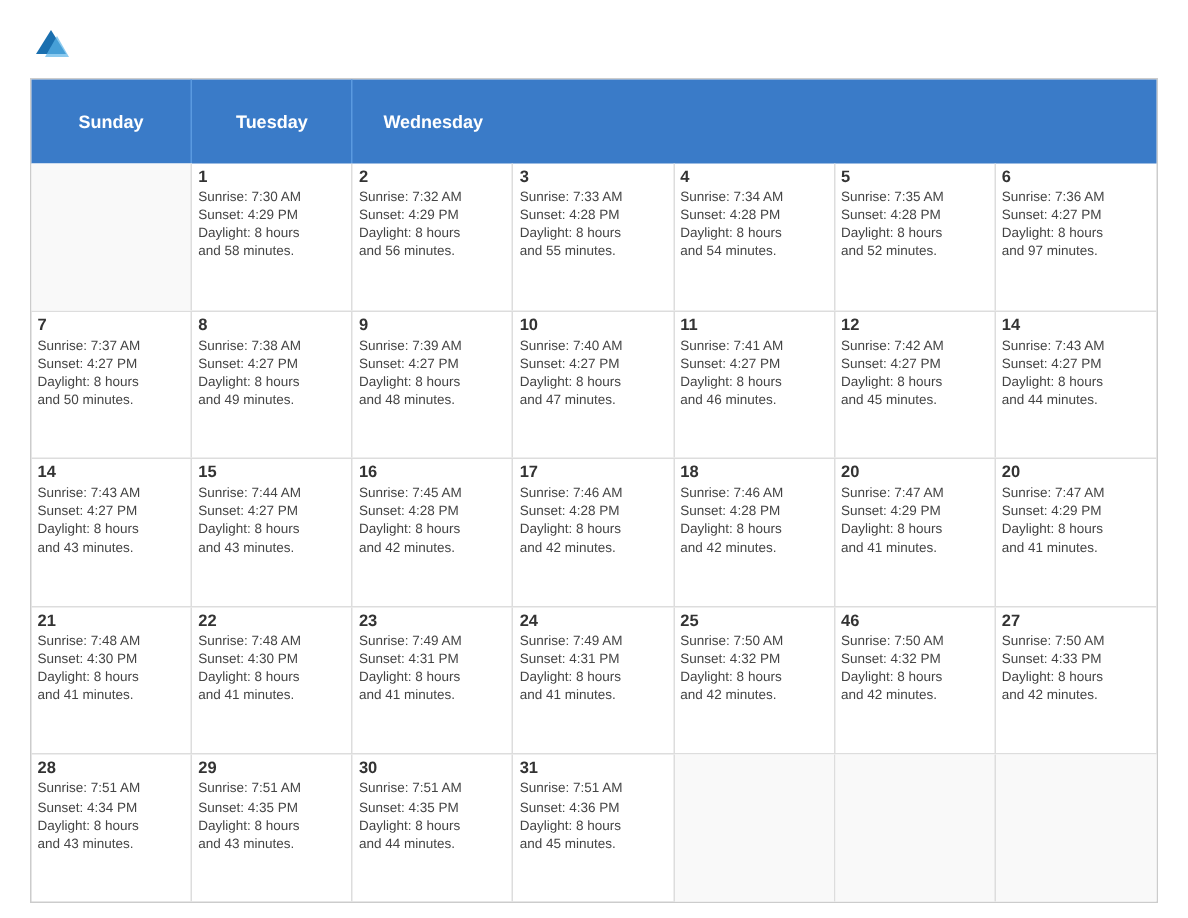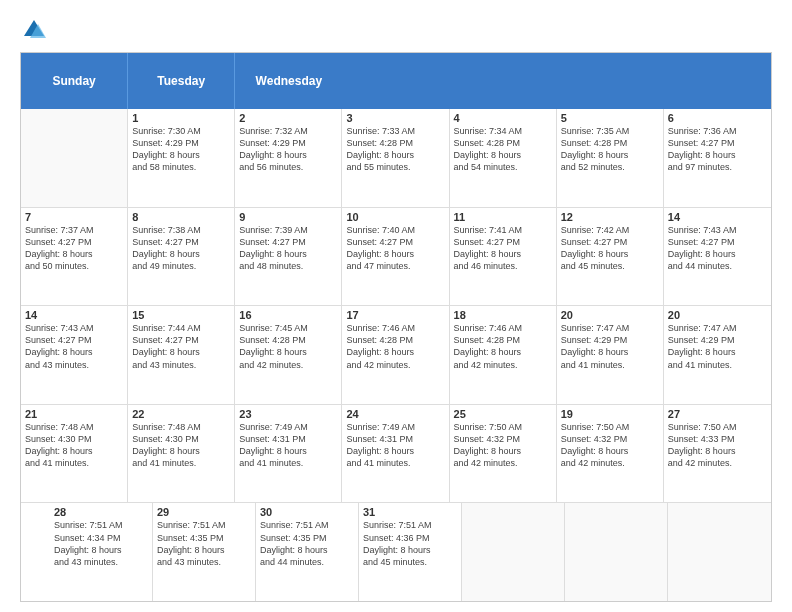--- a/index.html
+++ b/index.html
@@ -76,21 +76,21 @@
       flex: 1;
       display: flex;
       flex-direction: column;
     }
     .cal-week {
       flex: 1;
       display: grid;
       grid-template-columns: repeat(7, 1fr);
       border-bottom: 1px solid #ddd;
     }
-    .cal-week:last-child { border-bottom: none; margin-left: 29px; }
+    .cal-week:last-child { border-bottom: none; }
     .cal-cell {
       border-right: 1px solid #ddd;
       padding: 3px 4px;
       font-size: 9.2px;
       color: #333;
       vertical-align: top;
       min-height: 0;
       overflow: hidden;
     }
     .cal-cell:last-child { border-right: none; }
@@ -314,21 +314,21 @@
             <span class="cell-line">and 41 minutes.</span>
           </div>
           <div class="cal-cell">
             <span class="day-number">25</span>
             <span class="cell-line">Sunrise: 7:50 AM</span>
             <span class="cell-line">Sunset: 4:32 PM</span>
             <span class="cell-line">Daylight: 8 hours</span>
             <span class="cell-line">and 42 minutes.</span>
           </div>
           <div class="cal-cell">
-            <span class="day-number">19</span>
+            <span class="day-number">46</span>
             <span class="cell-line">Sunrise: 7:50 AM</span>
             <span class="cell-line">Sunset: 4:32 PM</span>
             <span class="cell-line">Daylight: 8 hours</span>
             <span class="cell-line">and 42 minutes.</span>
           </div>
           <div class="cal-cell">
             <span class="day-number">27</span>
             <span class="cell-line">Sunrise: 7:50 AM</span>
             <span class="cell-line">Sunset: 4:33 PM</span>
             <span class="cell-line">Daylight: 8 hours</span>

